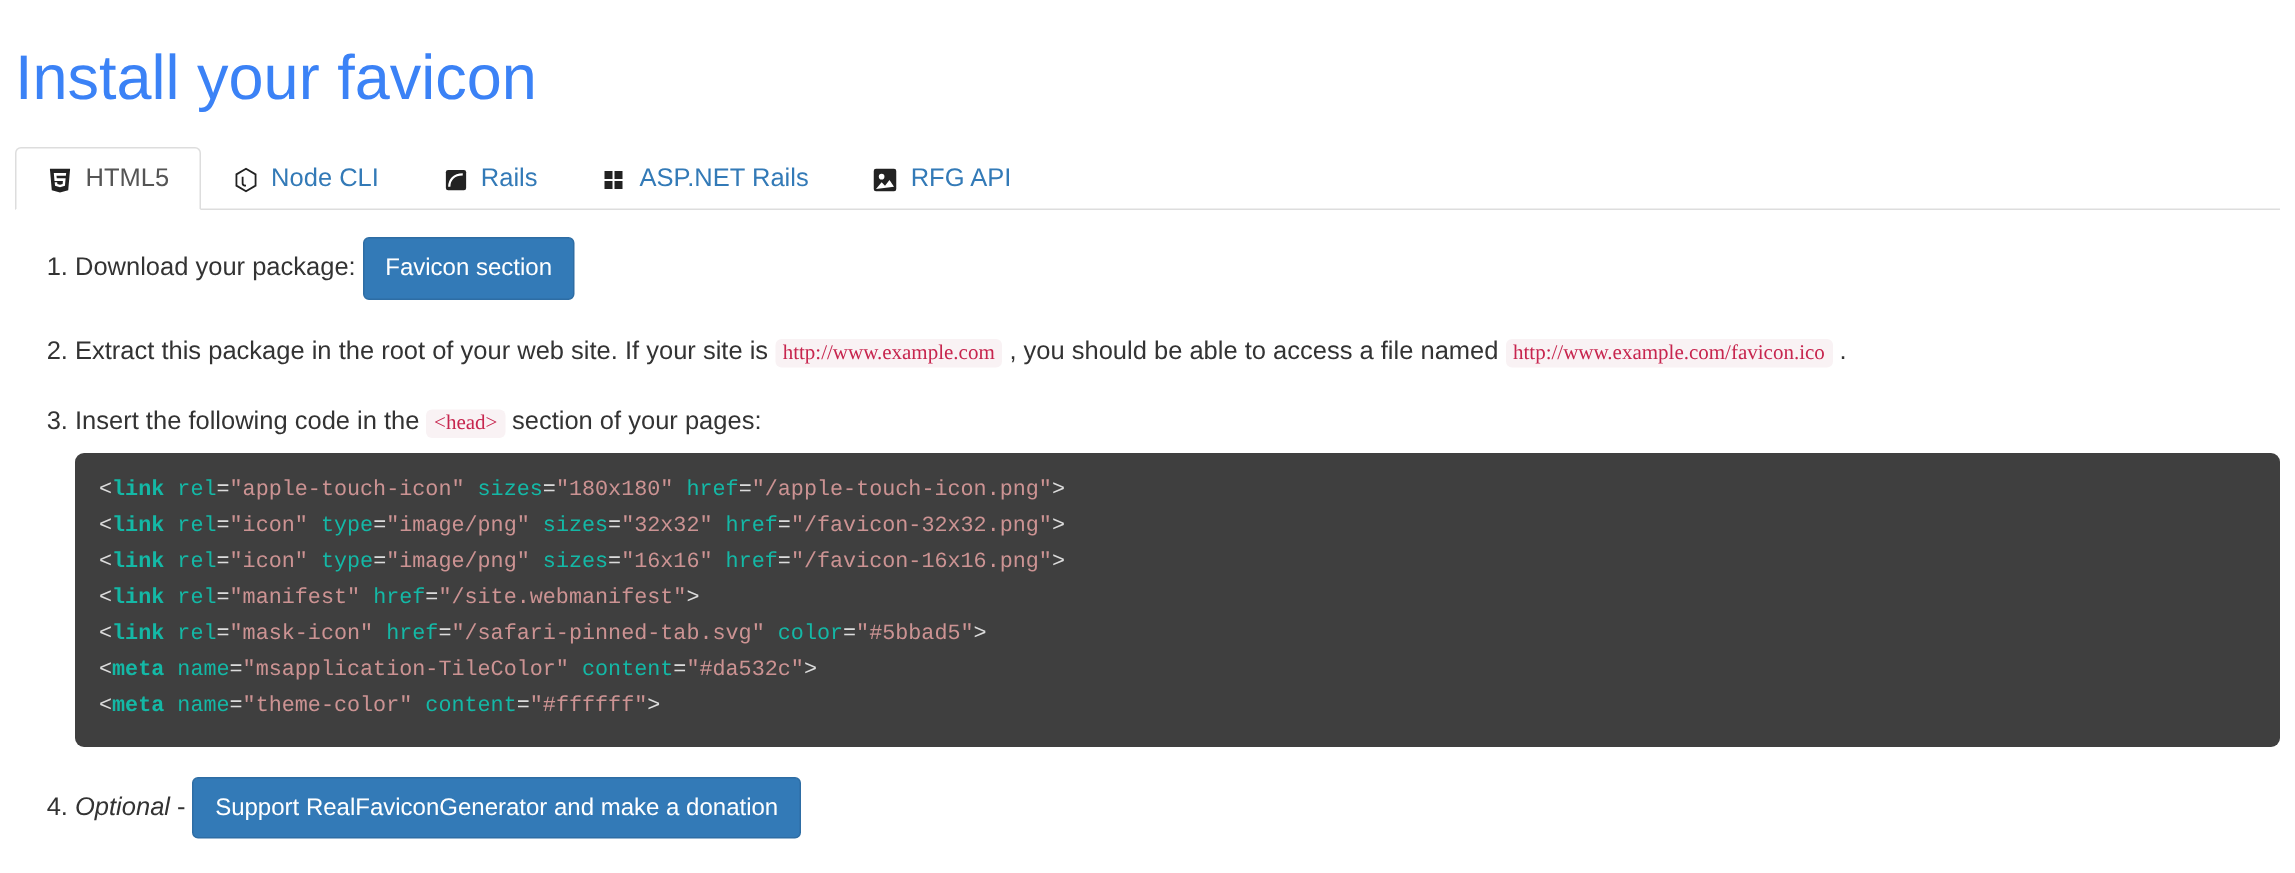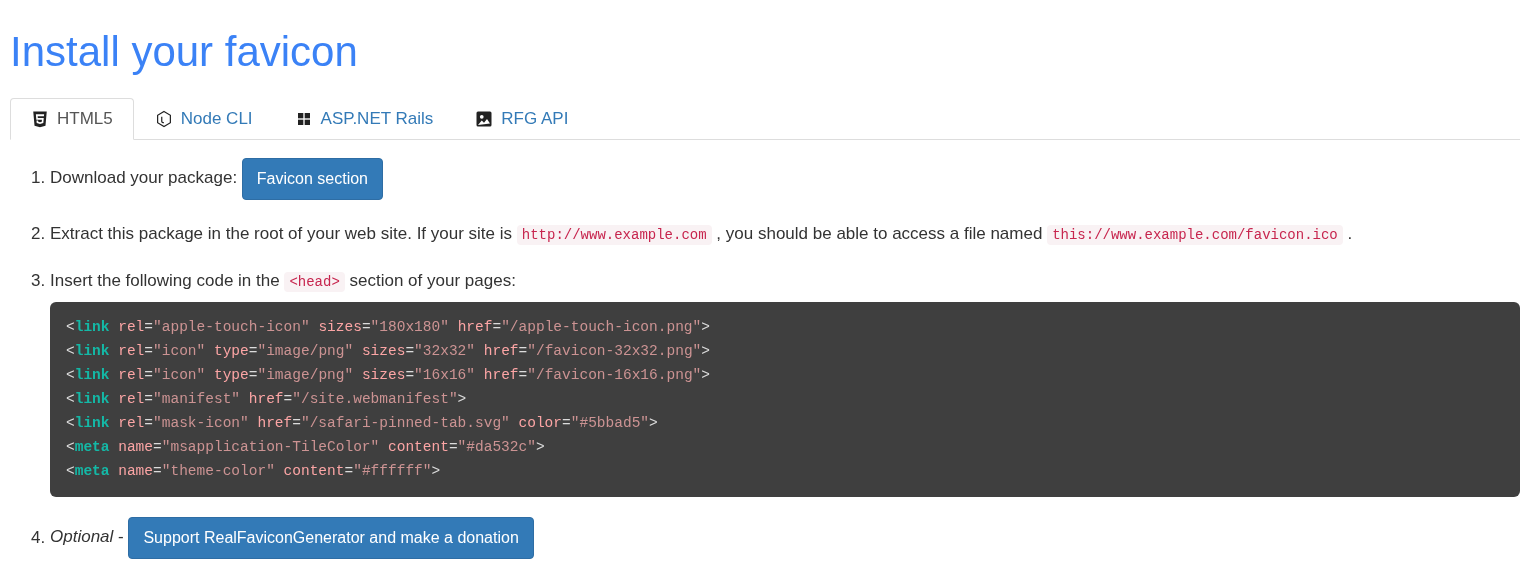--- a/index.html
+++ b/index.html
@@ -22,21 +22,21 @@
     margin: 0;
     padding: 0;
     display: flex;
     border-bottom: 1px solid #ddd;
   }
   .tabs li {
     margin-bottom: -1px;
   }
   .tabs li a {
     display: inline-flex;
-    align-items: center;
+    align-items: flex-end;
     gap: 8px;
     padding: 10px 20px;
     font-size: 17px;
     color: #337ab7;
     text-decoration: none;
     border: 1px solid transparent;
     border-radius: 4px 4px 0 0;
     cursor: pointer;
   }
   .tabs li.active a {
@@ -67,42 +67,42 @@
     color: #fff;
     border: 1px solid #2e6da4;
     border-radius: 4px;
     padding: 7px 14px;
     font-size: 16px;
     cursor: pointer;
     vertical-align: middle;
     text-decoration: none;
   }
   code.inline {
-    font-family: Liberation Mono, monospace;
+    font-family: Liberation Serif, serif;
     font-size: 14px;
     color: #c7254e;
     background: #f9f2f4;
     padding: 2px 5px;
     border-radius: 4px;
     white-space: nowrap;
   }
   pre.codeblock {
     background: #3f3f3f;
     color: #dcdcdc;
     border-radius: 6px;
     padding: 14px 16px;
     margin: 8px 0 0 0;
     overflow-x: auto;
     font-family: Menlo, Monaco, Consolas, "Courier New", monospace;
     font-size: 14.5px;
     line-height: 1.65;
   }
   .tok-pun   { color: #dcdcdc; }
   .tok-tag   { color: #14b8a6; font-weight: bold; }
-  .tok-attr  { color: #fca5a5; }
+  .tok-attr  { color: #14b8a6; }
   .tok-eq    { color: #dcdcdc; }
   .tok-str   { color: #cc9393; }
   em.opt { }
 </style>
 </head>
 <body>
 
 <h1>Install your favicon</h1>
 
 <ul class="tabs">
@@ -123,20 +123,31 @@
             <path d="M12 2l8.5 5v10L12 22 3.5 17V7L12 2z"></path>
             <path d="M9 9v6c0 1 1 2 3 2"></path>
           </svg>
       </span>
       <span>Node CLI</span>
     </a>
   </li>
   <li>
     <a>
       <span class="tab-icon">
+        <svg viewBox="0 0 24 24" width="18" height="18" fill="currentColor">
+            <rect x="3" y="3" width="18" height="18" rx="2"></rect>
+            <path d="M6 18c0-6 4-11 12-11" stroke="#fff" stroke-width="2" fill="none"></path>
+          </svg>
+      </span>
+      <span>Rails</span>
+    </a>
+  </li>
+  <li>
+    <a>
+      <span class="tab-icon">
         <svg viewBox="0 0 24 24" width="16" height="16" fill="currentColor">
             <rect x="3" y="3" width="8" height="8"></rect>
             <rect x="13" y="3" width="8" height="8"></rect>
             <rect x="3" y="13" width="8" height="8"></rect>
             <rect x="13" y="13" width="8" height="8"></rect>
           </svg>
       </span>
       <span>ASP.NET Rails</span>
     </a>
   </li>
@@ -158,21 +169,21 @@
 
   <li>
     <span>Download your package: </span>
     <a class="btn-primary">Favicon section</a>
   </li>
 
   <li>
     <span>Extract this package in the root of your web site. If your site is </span>
     <code class="inline">http://www.example.com</code>
     <span>, you should be able to access a file named </span>
-    <code class="inline">this://www.example.com/favicon.ico</code>
+    <code class="inline">http://www.example.com/favicon.ico</code>
     <span>.</span>
   </li>
 
   <li>
     <span>Insert the following code in the </span>
     <code class="inline">&lt;head&gt;</code>
     <span> section of your pages:</span>
     <pre class="codeblock" id="codeblock"><span class="tok-pun">&lt;</span><span class="tok-tag">link</span> <span class="tok-attr">rel</span><span class="tok-eq">=</span><span class="tok-str">"apple-touch-icon"</span> <span class="tok-attr">sizes</span><span class="tok-eq">=</span><span class="tok-str">"180x180"</span> <span class="tok-attr">href</span><span class="tok-eq">=</span><span class="tok-str">"/apple-touch-icon.png"</span><span class="tok-pun">&gt;</span>
 <span class="tok-pun">&lt;</span><span class="tok-tag">link</span> <span class="tok-attr">rel</span><span class="tok-eq">=</span><span class="tok-str">"icon"</span> <span class="tok-attr">type</span><span class="tok-eq">=</span><span class="tok-str">"image/png"</span> <span class="tok-attr">sizes</span><span class="tok-eq">=</span><span class="tok-str">"32x32"</span> <span class="tok-attr">href</span><span class="tok-eq">=</span><span class="tok-str">"/favicon-32x32.png"</span><span class="tok-pun">&gt;</span>
 <span class="tok-pun">&lt;</span><span class="tok-tag">link</span> <span class="tok-attr">rel</span><span class="tok-eq">=</span><span class="tok-str">"icon"</span> <span class="tok-attr">type</span><span class="tok-eq">=</span><span class="tok-str">"image/png"</span> <span class="tok-attr">sizes</span><span class="tok-eq">=</span><span class="tok-str">"16x16"</span> <span class="tok-attr">href</span><span class="tok-eq">=</span><span class="tok-str">"/favicon-16x16.png"</span><span class="tok-pun">&gt;</span>

